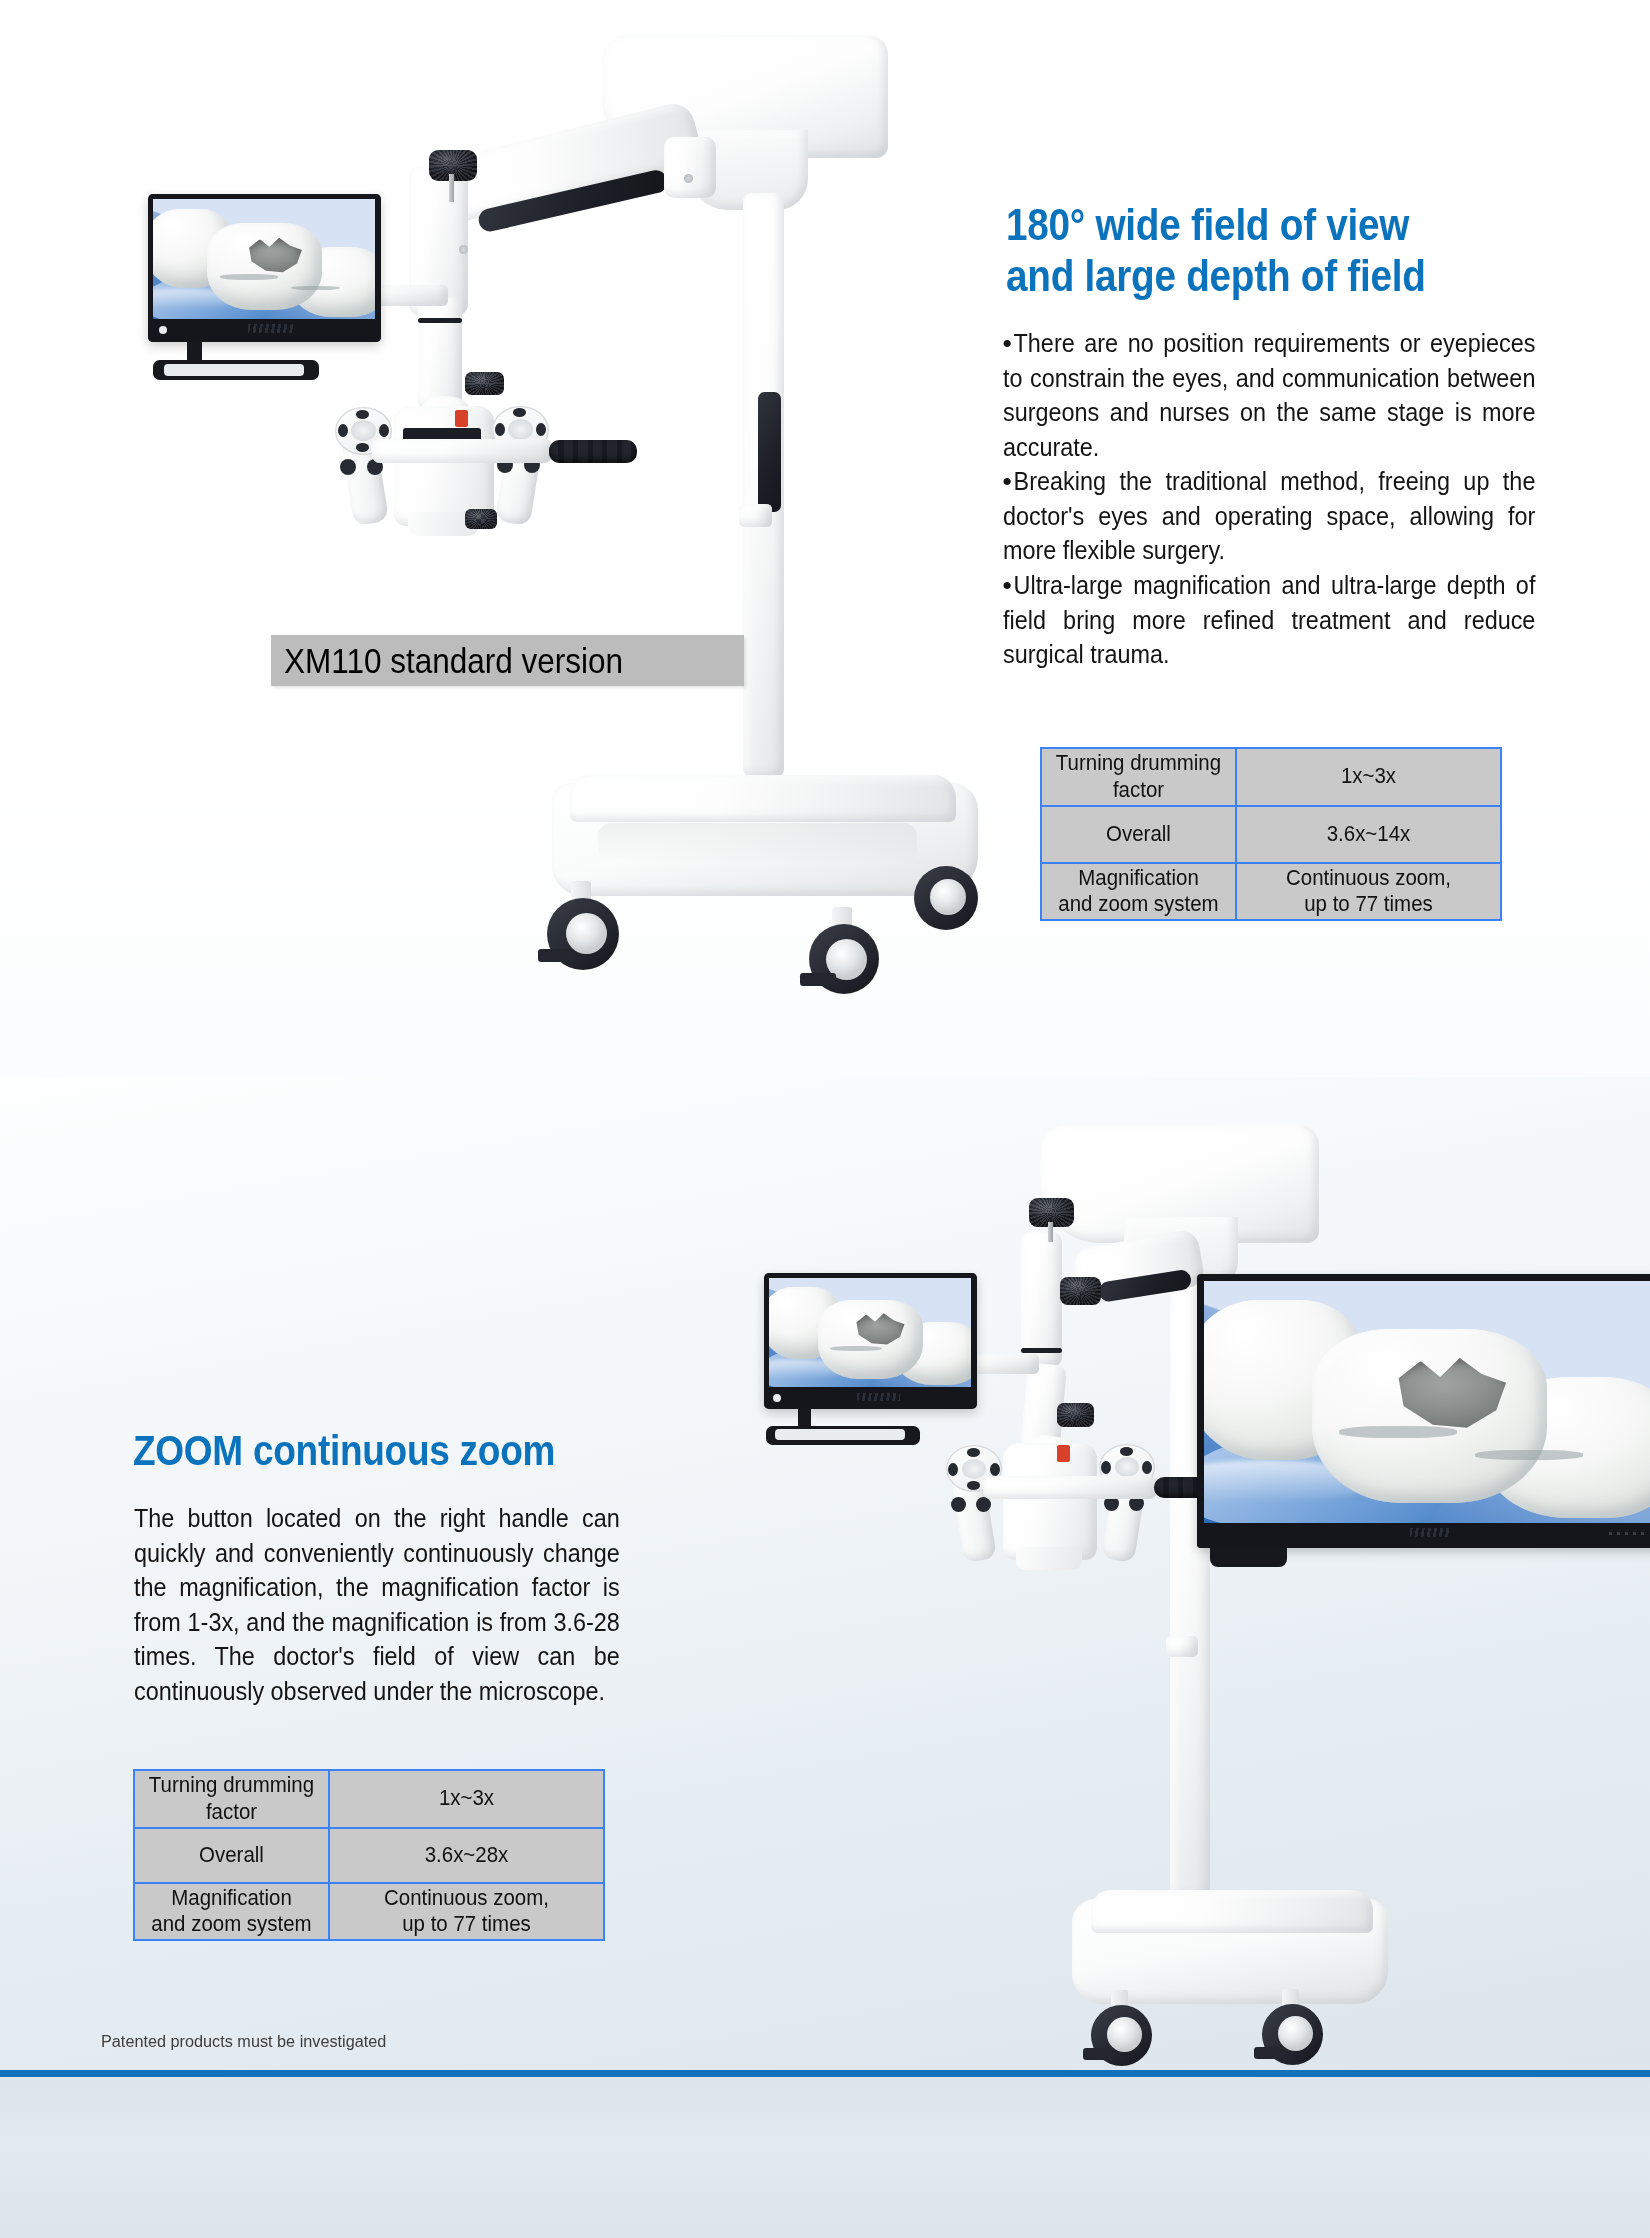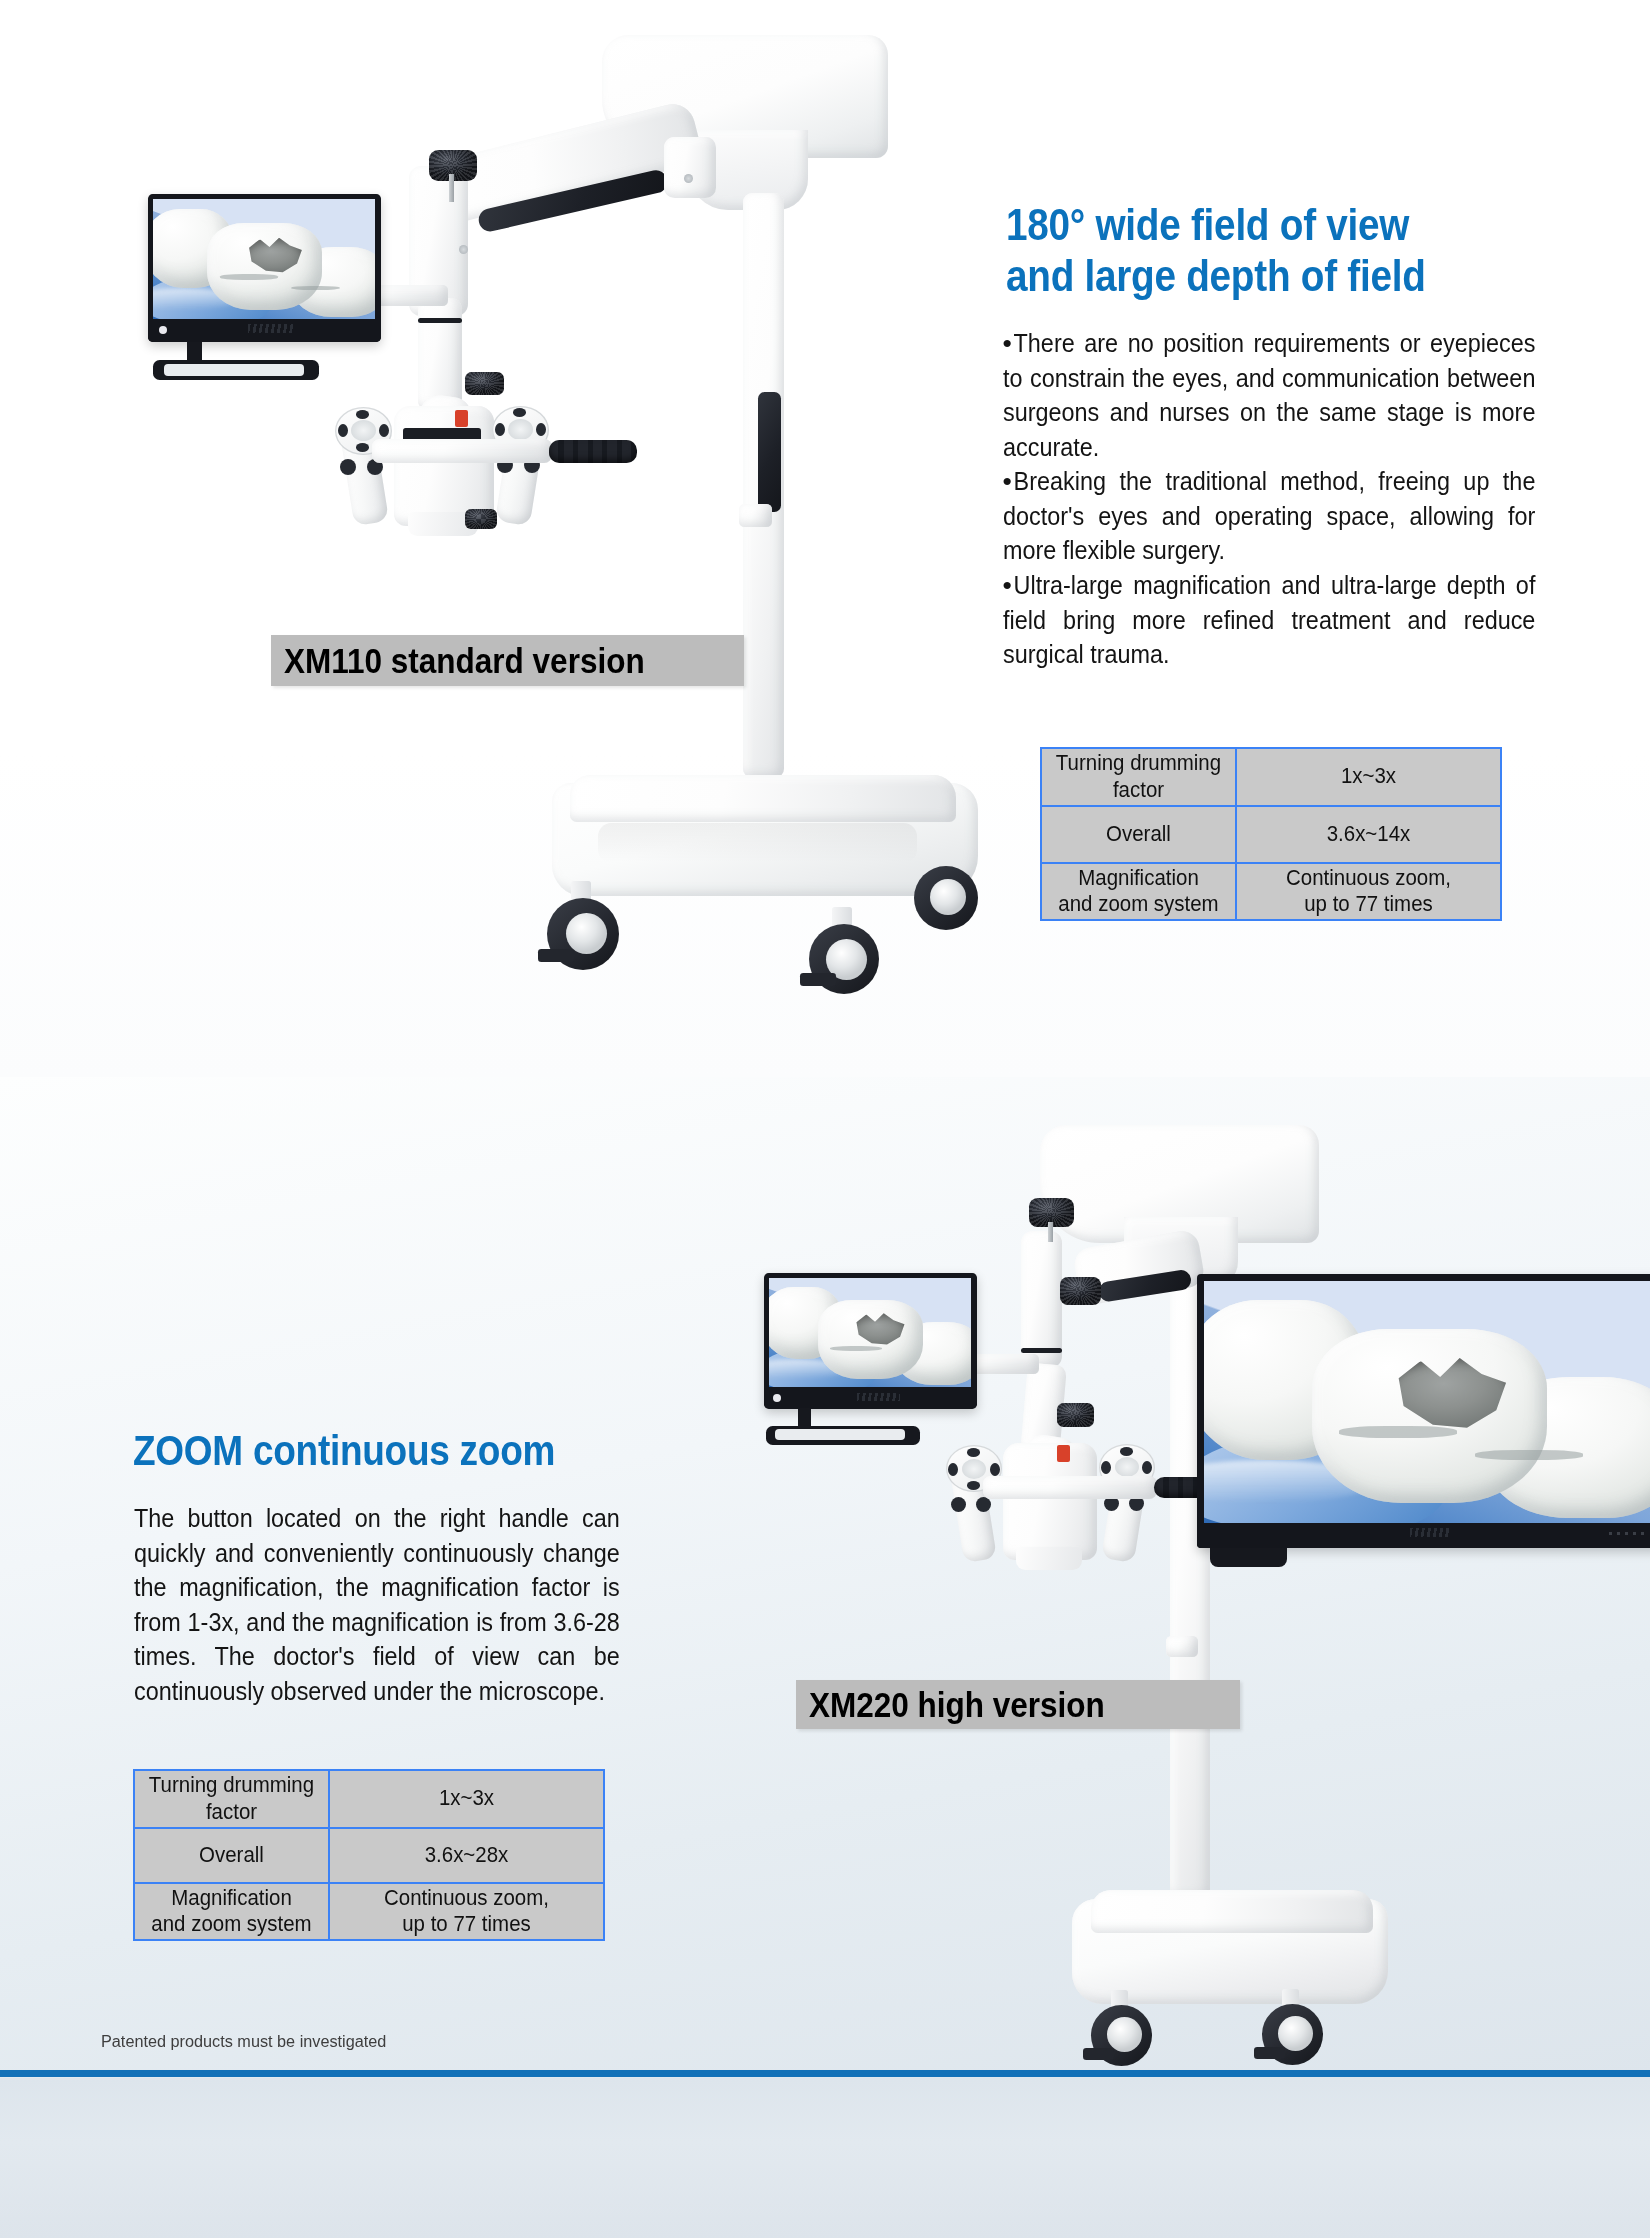--- a/index.html
+++ b/index.html
@@ -37,21 +37,21 @@
   }
   .copy-top{position:absolute;left:1003px;top:326px;width:605px;}
   .copy-top p{margin:0;text-indent:0;}
   .copy-zoom{position:absolute;left:134px;top:1501px;width:552px;}
   .copy-zoom p{margin:0;}
   .bullet{display:inline-block;transform:scaleX(1.14);margin-right:2.7px;}
 
   
   .badge{
     position:absolute;background:#bcbcbc;color:#000;
-    font-weight:bold;display:flex;align-items:center;
+    font-weight:normal;display:flex;align-items:center;
     box-shadow:2px 2px 3.3px rgba(0,0,0,0.10);
   }
   .badge span{transform:scaleX(0.90);transform-origin:left center;display:block;}
   .badge-110{left:271px;top:635px;width:460px;height:51px;padding-left:13.3px;font-size:35px;}
   .badge-220{left:796px;top:1680px;width:431px;height:49px;padding-left:13.3px;font-size:35px;}
 
   
   .spec-table{position:absolute;border-collapse:separate;border-spacing:2px;
     background:#3b82f6;}
   .spec-table td{background:#c9c9c9;color:#111;font-size:22px;text-align:center;
@@ -454,23 +454,20 @@
   </div>
 
   <div class="h1-zoom h-blue">
     <div>ZOOM continuous zoom</div>
   </div>
 
   <div class="copy-zoom body-copy">
     <p>The button located on the right handle can quickly and conveniently continuously change the magnification, the magnification factor is from 1-3x, and the magnification is from 3.6-28 times. The doctor's field of view can be continuously observed under the microscope.</p>
   </div>
 
-  <div class="badge badge-220">
-    <span>XM220 high version</span>
-  </div>
 
   <table class="spec-table tbl-bottom">
     <tbody>
         <tr>
       <td class="k">
         <span>Turning drumming</span>
         <span>factor</span>
       </td>
       <td class="v">
         <span>1x~3x</span>

